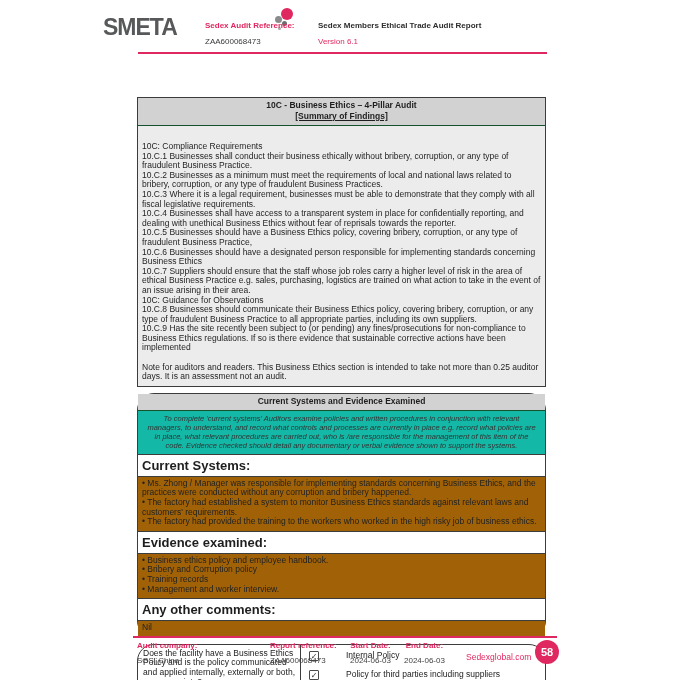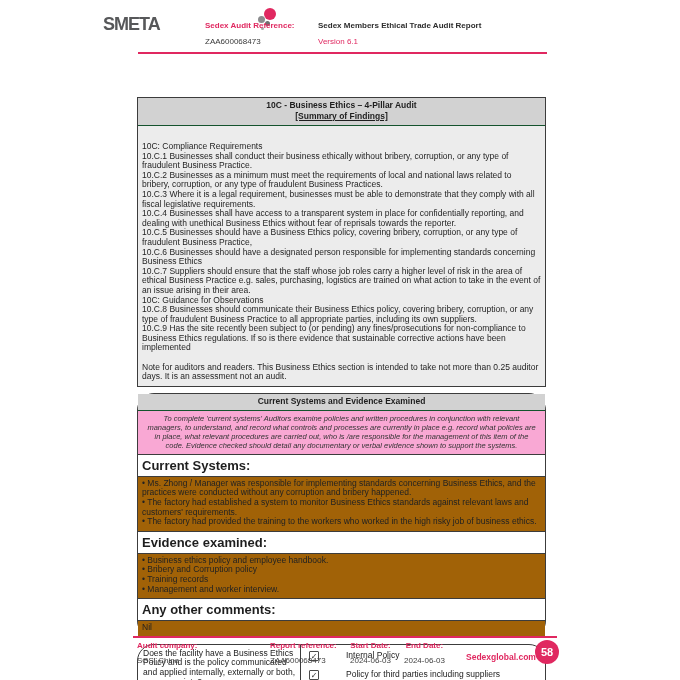--- a/index.html
+++ b/index.html
@@ -4,21 +4,21 @@
 <style>
   * { margin:0; padding:0; box-sizing:border-box; }
   html,body { background:#fff; }
   .page {
     position:relative; width:680px; height:680px; background:#ffffff;
     font-family:"Liberation Sans","DejaVu Sans",sans-serif; color:#222;
     overflow:hidden;
   }
   
   .hdr { position:absolute; left:0; top:0; width:680px; }
-  .logo { position:absolute; left:103px; top:14px; font-size:18px; font-weight:bold;
+  .logo { position:absolute; left:103px; top:14px; font-size:23px; font-weight:bold;
           color:#57585a; letter-spacing:-1px; }
   .logo-dots { position:absolute; left:98px; top:-6px; width:20px; height:26px; }
   .dot { position:absolute; border-radius:50%; }
   .dot-big   { width:12px; height:12px; left:6px; top:0;  background:var(--accent); }
   .dot-med   { width:7px;  height:7px;  left:0;  top:8px; background:#8a8b8d; }
   .dot-small { width:5px;  height:5px;  left:7px; top:13px; background:#6d6e70; }
   .dot-tiny  { width:3px;  height:3px;  left:3px; top:19px; background:#a9aaac; }
   .hdr-block { position:absolute; font-size:8px; line-height:9px; }
   .hdr-block .lab { color:var(--accent); font-weight:bold; }
   .hdr-block .val { color:#3a3a3a; margin-top:7px; }
@@ -27,40 +27,40 @@
   .hdr-line { position:absolute; left:138px; top:52px; width:409px; height:2px; background:var(--accent); }
   
   .col { position:absolute; left:137px; top:97px; width:409px; }
   .box { border:1px solid #3c3c3c; width:100%; }
   .box + .box { margin-top:6px;border-radius:17px; }
   .box-hdr { background:#d2d2d2; border-bottom:1px solid #14532d; text-align:center;
              font-weight:bold; font-size:8.5px; line-height:11px; padding:2px 0 3px; color:#1e1e1e; }
   .box-hdr .u { text-decoration:underline; }
   .box-body { background:#ececec; padding:16px 4px 4px; font-size:8.5px; line-height:9.6px; color:#1f1f1f; }
   .line:empty { min-height:9.6px; }
-  .gray-note { background:#f9a8d4; border-bottom:1px solid #3c3c3c; font-style:italic;
+  .gray-note { background:#14b8a6; border-bottom:1px solid #3c3c3c; font-style:italic;
                font-size:7.5px; line-height:9px; text-align:center; color:#333; padding:3px 7px 4px; }
   .row-label { background:#fff; font-weight:bold; font-size:13px; padding:3px 4px; color:#1e1e1e; }
   .row-body  { background:#a16207; border-top:1px solid #3c3c3c; font-size:8.5px; line-height:9.6px; padding:2px 4px 4px; }
   .row-label.bt { border-top:1px solid #3c3c3c; }
   
   .qbox { display:flex; background:#fff; }
   .q-left { width:163px; border-right:1px solid #3c3c3c; padding:4px 5px; font-size:8.5px; line-height:9.6px; }
   .q-right { flex:1; padding:4px 8px; font-size:8.5px; line-height:9.6px; }
   .cb-row { display:flex; align-items:center; margin:2px 0 9px; }
   .cbox { width:10px; height:10px; border:1px solid #4a4a4a; border-radius:1px; background:#fff;
           font-size:8px; line-height:9px; text-align:center; color:#2e2e2e; }
   .cb-lab { margin-left:27px; }
   .q-details-prompt { margin:3px 0 8px; }
   
   .ftr-line { position:absolute; left:133px; top:636px; width:424px; height:2px; background:var(--accent); }
   .f-block { position:absolute; top:641px; font-size:8px; line-height:9px; }
   .f-block .lab { color:var(--accent); font-weight:bold;text-align:center; }
   .f-block .val { color:#3f3f3f; margin-top:6px; }
-  .f-site { position:absolute; top:652px; left:466px; font-size:8.5px; font-weight:bold; color:var(--accent); }
+  .f-site { position:absolute; top:652px; left:466px; font-size:8.5px; font-weight:normal; color:var(--accent); }
   .f-badge { position:absolute; left:535px; top:640px; width:24px; height:24px; border-radius:50%;
              background:var(--accent); color:#fff; font-size:11px; font-weight:bold;
              display:flex; align-items:center; justify-content:center; }
 </style>
 </head>
 <body>
 
 <div class="page">
 
   <div class="hdr">

